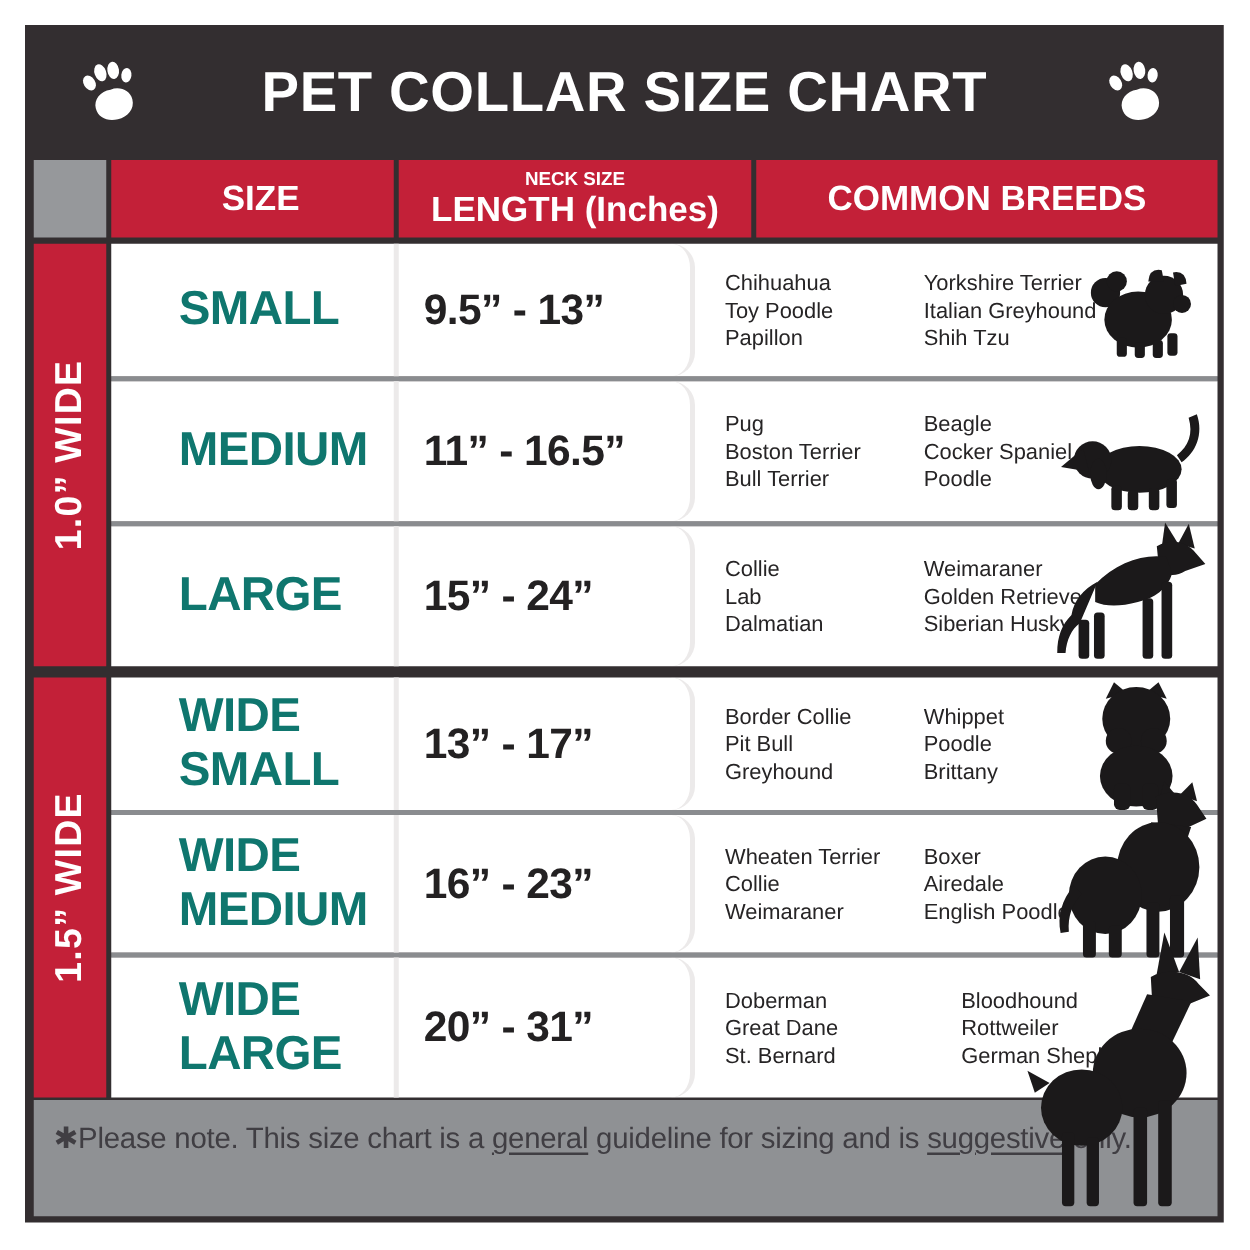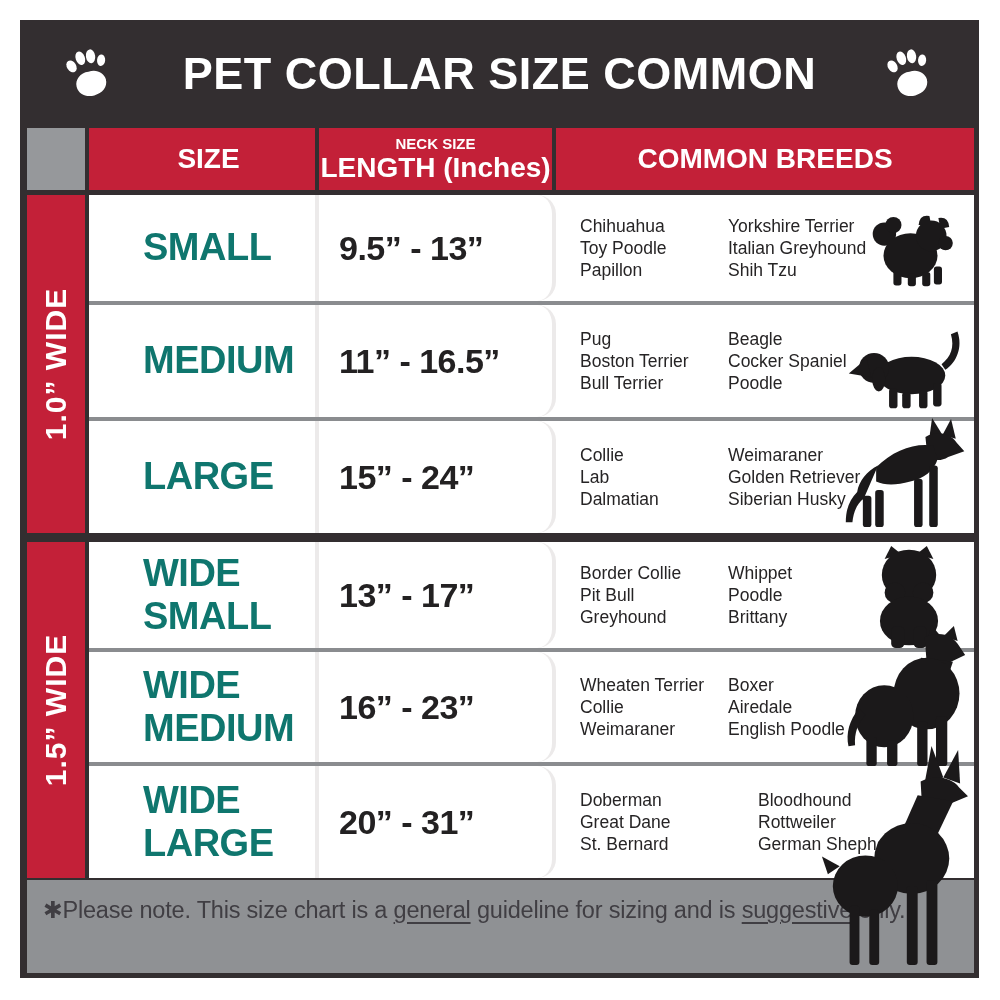--- a/index.html
+++ b/index.html
@@ -20,21 +20,21 @@
 
   
   .content { position: absolute; left: 7px; right: 5px; top: 108px; bottom: 5px;
     display: flex; flex-direction: column; }
 
   .header-row { display: flex; height: 62px; margin-bottom: 5px; }
   .corner { width: 58px; background: var(--cgray); }
   .hcell { background: var(--red); color: #fff; margin-left: 4px; display: flex;
     flex-direction: column; align-items: center; justify-content: center; font-weight: bold; }
   .hcell.size  { width: 226px; font-size: 28px; padding-left: 13px; }
-  .hcell.len   { width: 233px; text-align: right; }
+  .hcell.len   { width: 282px; text-align: right; }
   .h-small { font-size: 15px; line-height: 1.1; }
   .h-big   { font-size: 28px; line-height: 1.05; }
   .hcell.breeds { flex: 1; font-size: 28px; }
 
   .group { display: flex; }
   .band { width: 58px; background: var(--red); position: relative; }
   .band-label { position: absolute; left: 50%; top: 50%;
     transform: translate(-50%,-50%) rotate(-90deg); color: #fff; font-size: 30px;
     font-weight: bold; white-space: nowrap; letter-spacing: 1px; }
   .rows { flex: 1; margin-left: 4px; display: flex; flex-direction: column; }
@@ -44,21 +44,21 @@
   .groupsep { height: 9px; }
 
   .c-size { width: 230px; border-right: 4px solid #eceaea; display: flex;
     align-items: center; padding-left: 54px; }
   .c-size span { font-size: 38px; font-weight: bold; color: #0f766e;
     letter-spacing: -0.5px; line-height: 1.14; white-space: pre-line; }
   .c-len { width: 237px; border-right: 4px solid #eceaea; display: flex;
     align-items: center; padding-left: 20px; border-radius: 19px; }
   .c-len span { font-size: 34px; font-weight: bold; color: #232122; letter-spacing: -0.5px; }
   .c-breeds { flex: 1; display: flex; align-items: center; padding-left: 24px;
-    position: relative; }
+    position: relative; gap: 11px; }
   .breed-list { white-space: pre-line; font-size: 17.5px; line-height: 1.26;
     color: #262425; }
   .breed-list.first  { width: 148px; }
   .breed-list.second { width: 178px; }
 
   .dog { position: absolute; z-index: 30; }
   .dog * { fill: #1b191a; }
   .dog-1 { right: 14px; top: 12px; }
   .dog-2 { right: 8px;  top: 18px; }
   .dog-3 { right: 4px;  bottom: 3px; }
@@ -79,21 +79,21 @@
 <div class="board">
 
   <div class="titlebar">
     <svg class="paw" viewBox="0 0 100 100">
       <path d="M50 46 C64 44 76 54 76 66 C76 80 64 88 50 88 C36 88 24 80 24 66 C24 54 36 44 50 46 Z"></path>
       <ellipse cx="24" cy="30" rx="8" ry="11" transform="rotate(-18 24 30)"></ellipse>
       <ellipse cx="42" cy="20" rx="8" ry="12" transform="rotate(-6 42 20)"></ellipse>
       <ellipse cx="60" cy="21" rx="8" ry="12" transform="rotate(6 60 21)"></ellipse>
       <ellipse cx="76" cy="32" rx="7" ry="10" transform="rotate(20 76 32)"></ellipse>
     </svg>
-    <div class="title">PET COLLAR SIZE COMMON</div>
+    <div class="title">PET COLLAR SIZE CHART</div>
     <svg class="paw" viewBox="0 0 100 100">
       <path d="M50 46 C64 44 76 54 76 66 C76 80 64 88 50 88 C36 88 24 80 24 66 C24 54 36 44 50 46 Z"></path>
       <ellipse cx="24" cy="30" rx="8" ry="11" transform="rotate(-18 24 30)"></ellipse>
       <ellipse cx="42" cy="20" rx="8" ry="12" transform="rotate(-6 42 20)"></ellipse>
       <ellipse cx="60" cy="21" rx="8" ry="12" transform="rotate(6 60 21)"></ellipse>
       <ellipse cx="76" cy="32" rx="7" ry="10" transform="rotate(20 76 32)"></ellipse>
     </svg>
   </div>
 
   <div class="content">

